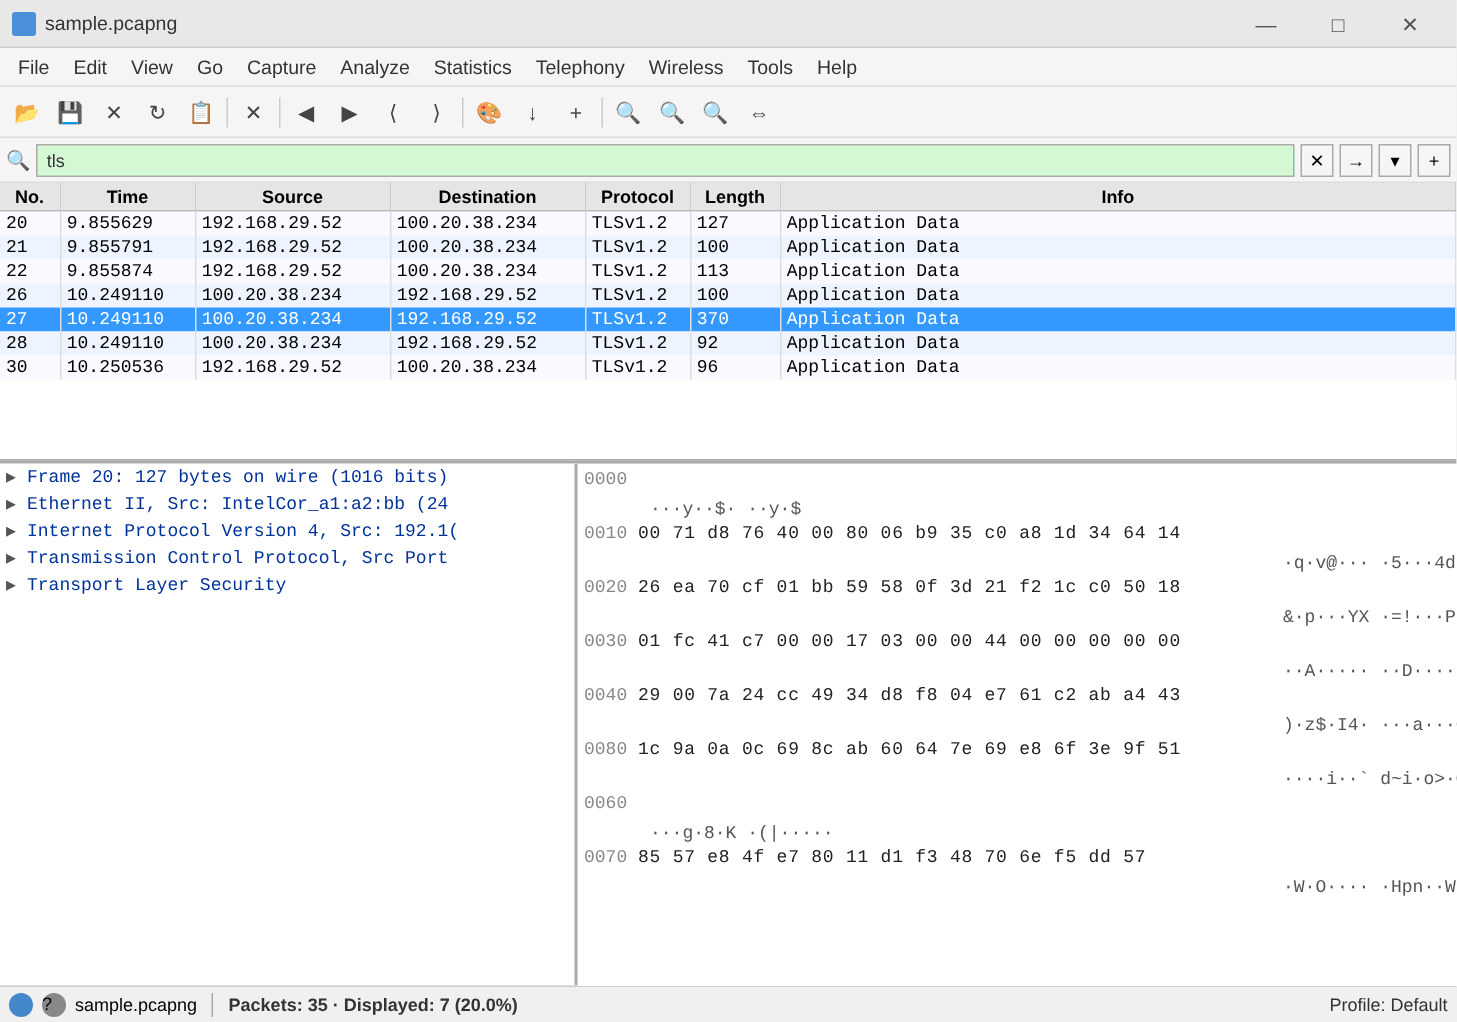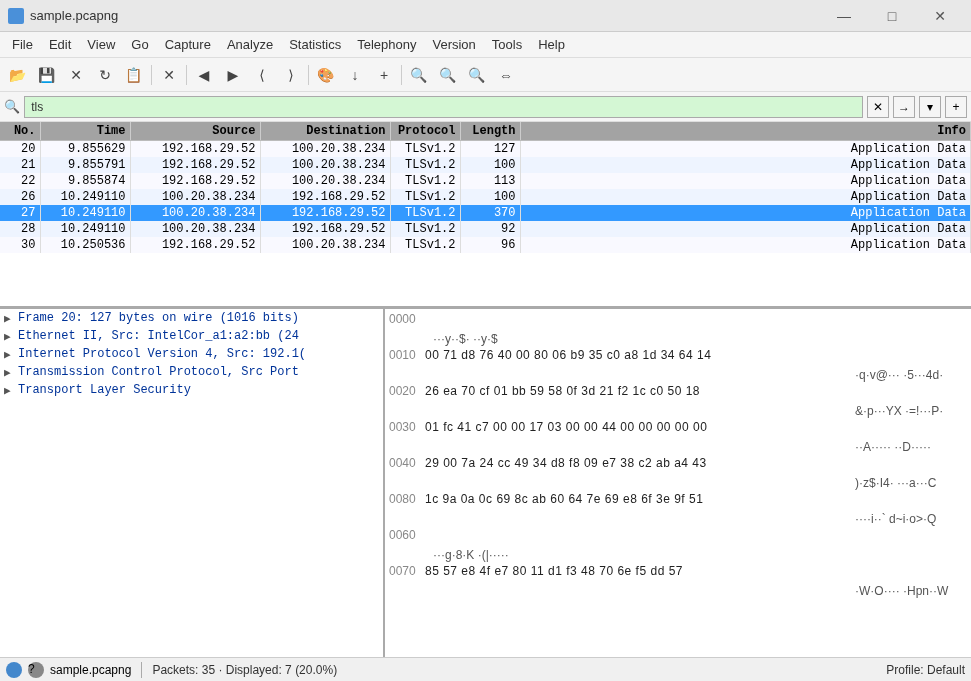--- a/index.html
+++ b/index.html
@@ -147,35 +147,34 @@
       overflow: hidden;
       border-bottom: 1px solid #aaa;
     }
     .packet-table {
       width: 100%;
       border-collapse: collapse;
       font-size: 12px;
       font-family: 'Consolas', 'Courier New', monospace;
     }
     .packet-table thead th {
-      background: #a3a3a3;
+      background: #e5e5e5;
       border-bottom: 1px solid #bbb;
       border-right: 1px solid #ccc;
       padding: 2px 4px;
-      text-align: right;
+      text-align: center;
       font-weight: bold;
-      font-family: Liberation Mono, monospace;
+      font-family: Liberation Sans, sans-serif;
       font-size: 12px;
       position: sticky;
       top: 0;
       white-space: nowrap;
     }
     .packet-table tbody tr {
       cursor: pointer;
-      text-align: right;
     }
     .packet-table tbody tr:nth-child(odd) { background: #f9f9ff; }
     .packet-table tbody tr:nth-child(even) { background: #eef4ff; }
     .packet-table tbody tr.selected { background: #3399ff; color: white; }
     .packet-table tbody td {
       padding: 1px 4px;
       border-right: 1px solid #ddd;
       white-space: nowrap;
       font-size: 12px;
     }
@@ -225,21 +224,21 @@
       font-size: 11px;
       color: #555;
     }
     .tree-label { color: #003399; }
 
     
     .hex-area {
       flex: 1;
       background: white;
       overflow: auto;
-      font-family: Liberation Sans, sans-serif;
+      font-family: Liberation Mono, monospace;
       font-size: 12px;
       padding: 2px;
     }
     .hex-row {
       display: flex;
       gap: 0;
       padding: 1px 2px;
       white-space: nowrap;
     }
     .hex-offset {
@@ -280,20 +279,21 @@
     }
     .status-icon.blue { background: #4488cc; }
     .status-sep {
       width: 1px;
       height: 16px;
       background: #aaa;
       margin: 0 4px;
     }
     .status-packets {
       color: #333;
+      font-weight: bold;
     }
     .status-profile {
       margin-left: auto;
       color: #333;
     }
   </style>
 </head>
 <body>
 
 <div class="title-bar">
@@ -310,21 +310,21 @@
 
 <div class="menu-bar">
 <span class="menu-item">File</span>
     <span class="menu-item">Edit</span>
     <span class="menu-item">View</span>
     <span class="menu-item">Go</span>
     <span class="menu-item">Capture</span>
     <span class="menu-item">Analyze</span>
     <span class="menu-item">Statistics</span>
     <span class="menu-item">Telephony</span>
-    <span class="menu-item">Version</span>
+    <span class="menu-item">Wireless</span>
     <span class="menu-item">Tools</span>
     <span class="menu-item">Help</span>
   </div>
 
 <div class="toolbar">
 
 <button class="tb-btn">📂</button>
     <button class="tb-btn">💾</button>
     <button class="tb-btn">✕</button>
     <button class="tb-btn">↻</button>
@@ -479,21 +479,21 @@
         <span class="hex-bytes">26 ea 70 cf 01 bb 59 58   0f 3d 21 f2 1c c0 50 18</span>
         <span class="hex-ascii">&amp;·p···YX ·=!···P·</span>
       </div>
       <div class="hex-row">
         <span class="hex-offset">0030</span>
         <span class="hex-bytes">01 fc 41 c7 00 00 17 03   00 00 44 00 00 00 00 00</span>
         <span class="hex-ascii">··A····· ··D·····</span>
       </div>
       <div class="hex-row">
         <span class="hex-offset">0040</span>
-        <span class="hex-bytes">29 00 7a 24 cc 49 34 d8   f8 09 e7 38 c2 ab a4 43</span>
+        <span class="hex-bytes">29 00 7a 24 cc 49 34 d8   f8 04 e7 61 c2 ab a4 43</span>
         <span class="hex-ascii">)·z$·I4· ···a···C</span>
       </div>
       <div class="hex-row">
         <span class="hex-offset">0080</span>
         <span class="hex-bytes">1c 9a 0a 0c 69 8c ab 60   64 7e 69 e8 6f 3e 9f 51</span>
         <span class="hex-ascii">····i··` d~i·o&gt;·Q</span>
       </div>
       <div class="hex-row">
         <span class="hex-offset">0060</span>
         <span class="hex-ascii">···g·8·K ·(|·····</span>

